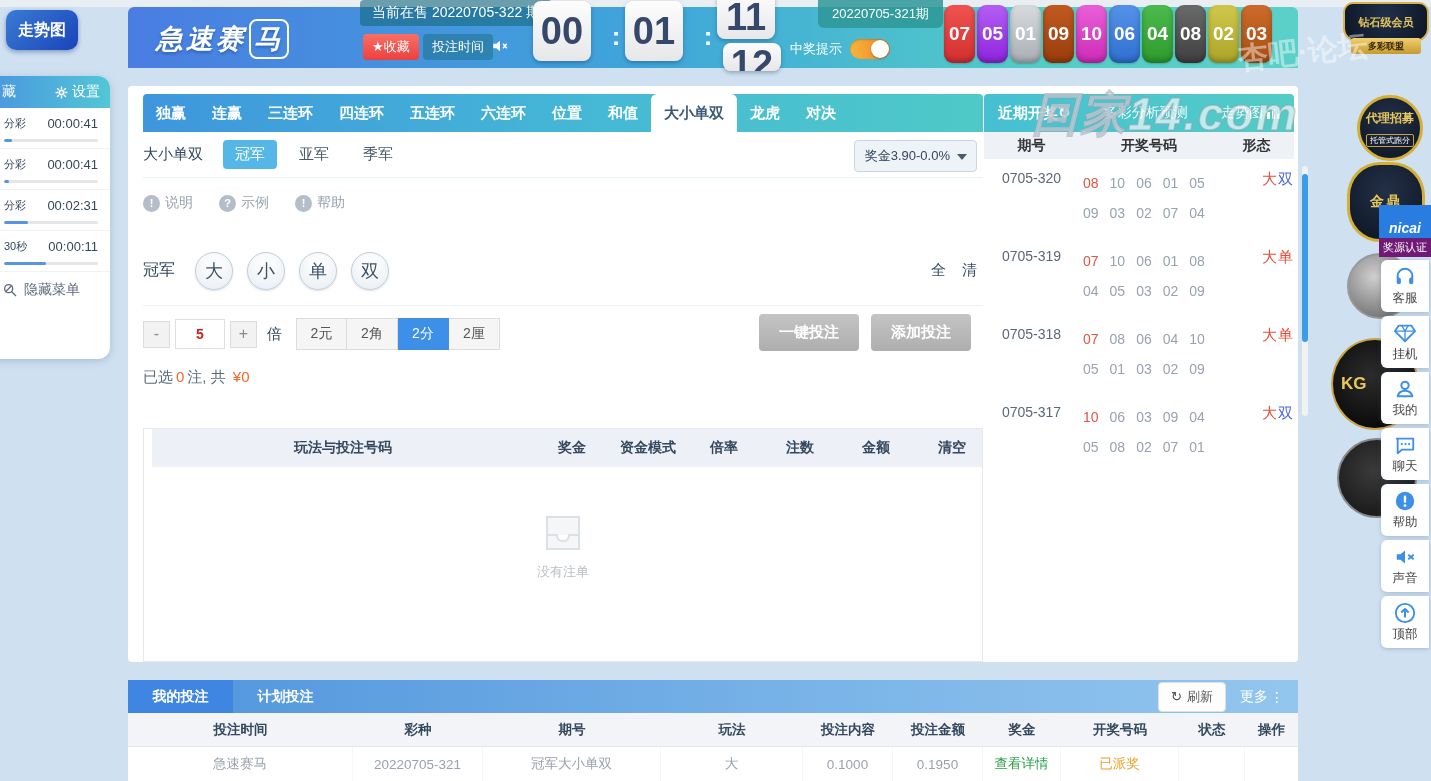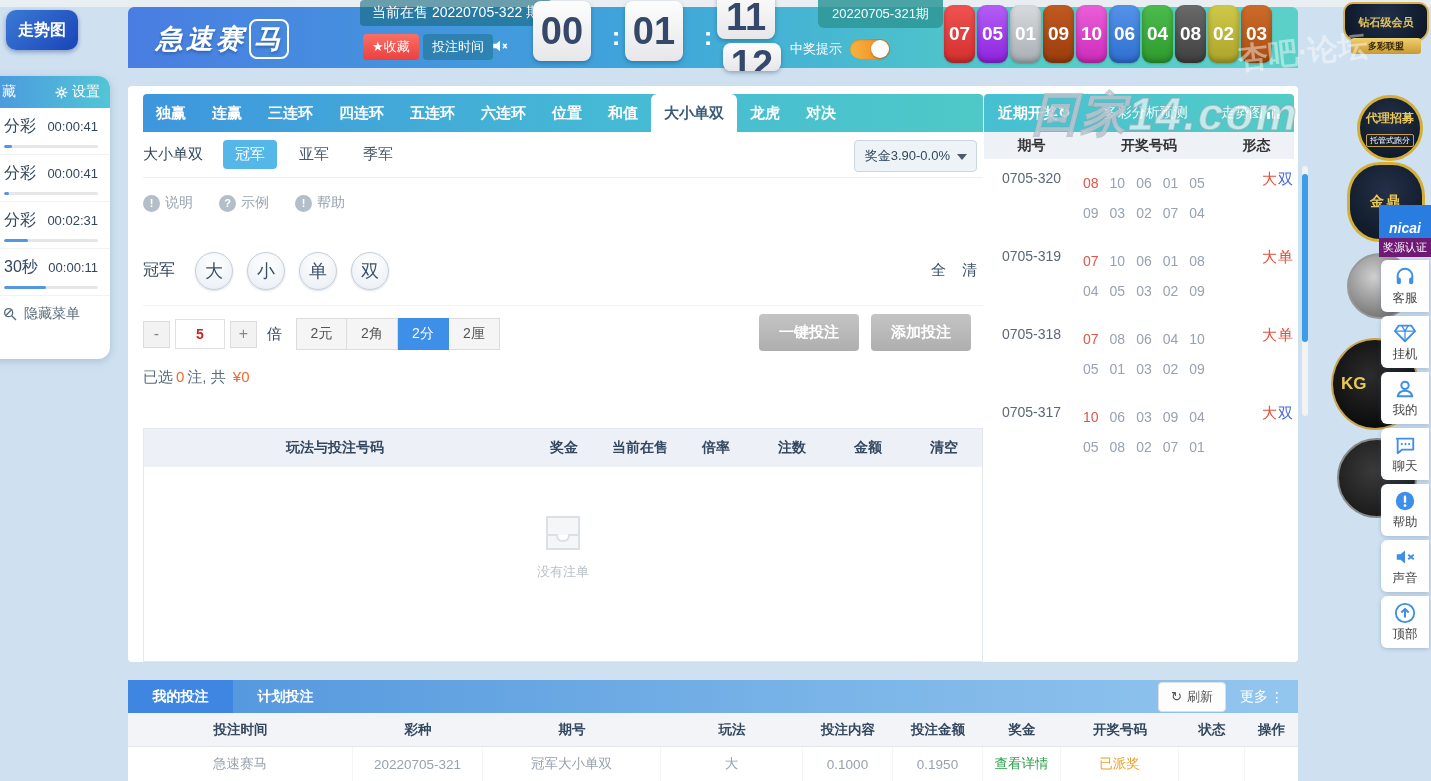--- a/index.html
+++ b/index.html
@@ -47,21 +47,21 @@
   .trend-badge { position:absolute; left:6px; top:10px; width:72px; height:40px; border-radius:10px;
     background:linear-gradient(135deg,#3a7bd5,#1a44b8); color:#fff; font-weight:bold; font-size:16px;
     display:flex; align-items:center; justify-content:center; box-shadow:0 2px 5px rgba(10,40,120,.4); cursor:pointer; }
   .quick-panel { position:absolute; left:-20px; top:76px; width:130px; height:283px; background:#fff;
     border-radius:0 12px 12px 0; box-shadow:0 2px 8px rgba(60,90,130,.25); overflow:hidden; }
   .qp-header { height:32px; background:linear-gradient(90deg,#4a93e0,#52c6d6); color:#fff; font-size:14px;
     display:flex; align-items:center; justify-content:space-between; padding:0 10px 0 22px; }
   .qp-header .right { display:flex; align-items:center; gap:4px; cursor:pointer; }
   .q-row { padding:8px 12px 6px 24px; border-bottom:1px solid #f0f2f4; cursor:pointer; }
   .q-top { display:flex; justify-content:space-between; align-items:center; font-size:13px; color:#33475e; }
-  .q-name { font-size:16px; }
+  .q-name { font-size:11px; }
   .q-bar { margin-top:8px; height:3px; background:#e4e6e8; border-radius:2px; overflow:hidden; }
   .q-fill { height:3px; background:#5596e0; border-radius:2px; }
   .hide-menu { height:36px; display:flex; align-items:center; gap:6px; padding-left:22px; color:#5a6a7a; font-size:14px; cursor:pointer; }
 
   
   .main-card { position:absolute; left:128px; top:86px; width:1170px; height:576px; background:#fff; border-radius:4px; }
   .bet-panel { position:absolute; left:15px; top:0; width:840px; height:576px; }
   .tabbar { position:absolute; left:0; top:8px; width:840px; height:38px; display:flex; align-items:stretch;
     background:linear-gradient(90deg,#3e96dd,#45b9d5 55%,#4fc9c7); border-radius:4px 4px 0 0; }
   .tab { color:#fff; font-size:15px; font-weight:600; display:flex; align-items:center; padding:0 13px; cursor:pointer; }
@@ -95,21 +95,21 @@
   .unit-btn { width:51px; height:32px; background:#f5f5f5; border:1px solid #dcdcdc; border-left-width:0; color:#555;
     font-size:14px; display:flex; align-items:center; justify-content:center; cursor:pointer; }
   .unit-btn:first-of-type { border-left-width:1px; }
   .unit-btn.active { background:#3d8fe8; border-color:#3d8fe8; color:#fff; }
   .bet-actions { position:absolute; right:12px; top:0; display:flex; gap:12px; }
   .gray-btn { width:100px; height:37px; border-radius:4px; background:linear-gradient(180deg,#c4c4c4,#aeaeae);
     color:#fff; font-size:15px; font-weight:bold; display:flex; align-items:center; justify-content:center; cursor:pointer; }
   .summary { position:absolute; left:0; top:282px; color:#5a6a7a; font-size:15px; }
   .summary b { color:#f06a2a; font-weight:normal; padding:0 3px; }
   
-  .betslip { position:absolute; left:0; top:342px; width:840px; height:234px; border:1px solid #e2e8ee; }
+  .betslip { position:absolute; left:0; top:342px; width:840px; height:234px; border:1px solid #e2e8ee;padding-left:8px; }
   .bs-head { display:grid; grid-template-columns:382px 76px 76px 76px 76px 76px 76px; height:38px;
     background:#edf1f7; align-items:center; }
   .bs-head div { text-align:center; color:#33475e; font-size:14px; font-weight:bold; }
   .bs-empty { position:absolute; left:0; top:38px; width:838px; height:160px; display:flex; flex-direction:column;
     align-items:center; justify-content:center; gap:10px; }
   .bs-empty .txt { color:#b8bfc6; font-size:13px; }
 
   
   .recent { position:absolute; left:856px; top:8px; width:310px; height:330px; }
   .rc-head { height:38px; background:linear-gradient(90deg,#46c0d2,#52ccc6); border-radius:4px 4px 0 0;
@@ -371,21 +371,21 @@
           <span class="gray-btn">添加投注</span>
         </span>
       </div>
       <div class="summary">
         <span>已选</span><b>0</b><span>注, 共</span> <b>¥0</b>
       </div>
       <div class="betslip">
         <div class="bs-head" id="betslip-head">
             <div>玩法与投注号码</div>
             <div>奖金</div>
-            <div>当前在售</div>
+            <div>资金模式</div>
             <div>倍率</div>
             <div>注数</div>
             <div>金额</div>
             <div>清空</div>
           </div>
         <div class="bs-empty">
           <svg width="48" height="40" viewBox="0 0 48 40">
               <path d="M8 4h32v32H8z" fill="#f4f6f8" stroke="#dcdfe3" stroke-width="2" rx="3"></path>
               <path d="M8 22h10c0 4 2 6 6 6s6-2 6-6h10" fill="#fff" stroke="#dcdfe3" stroke-width="2"></path>
             </svg>

